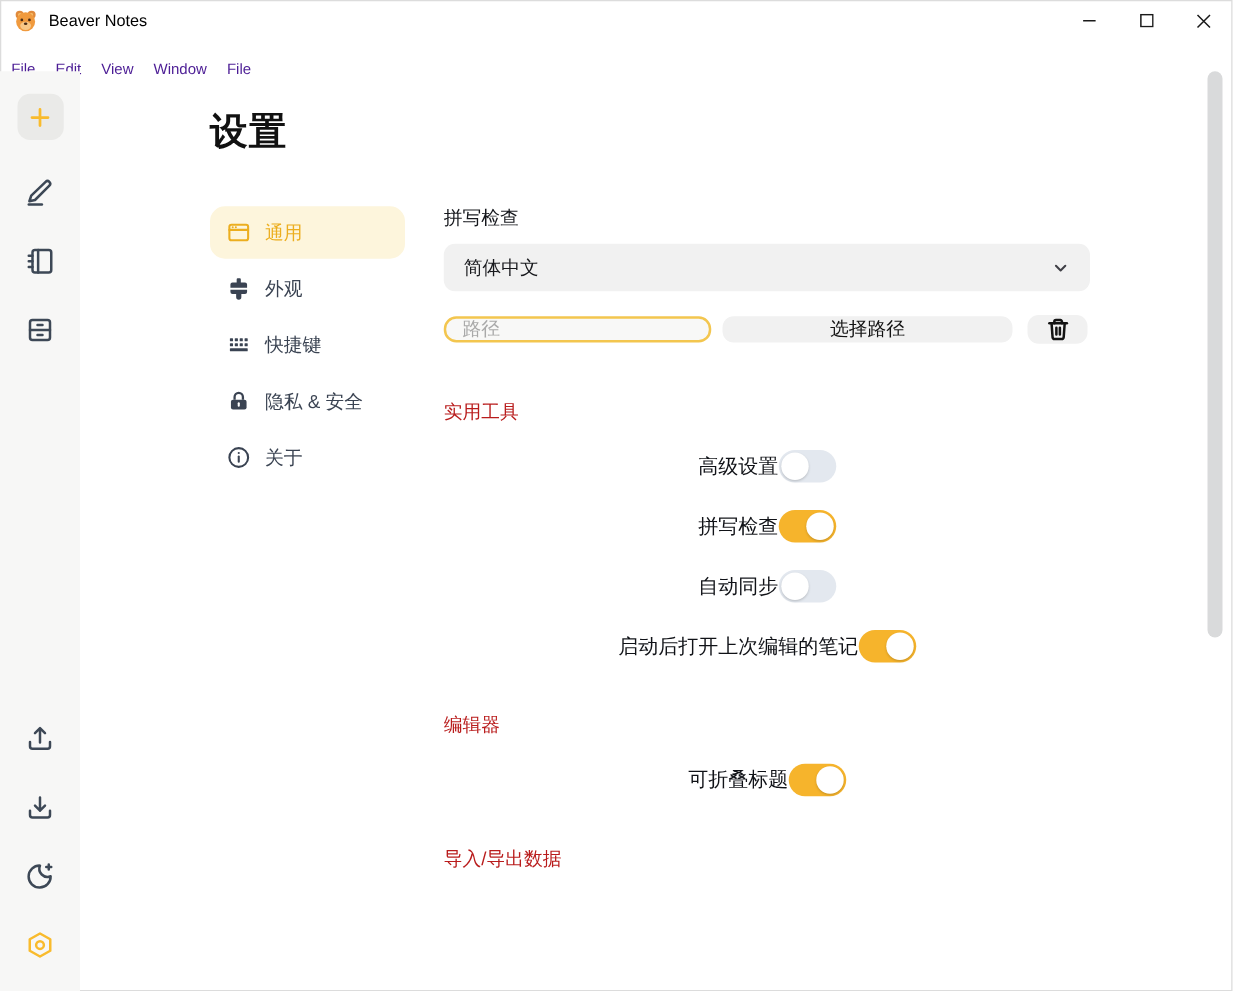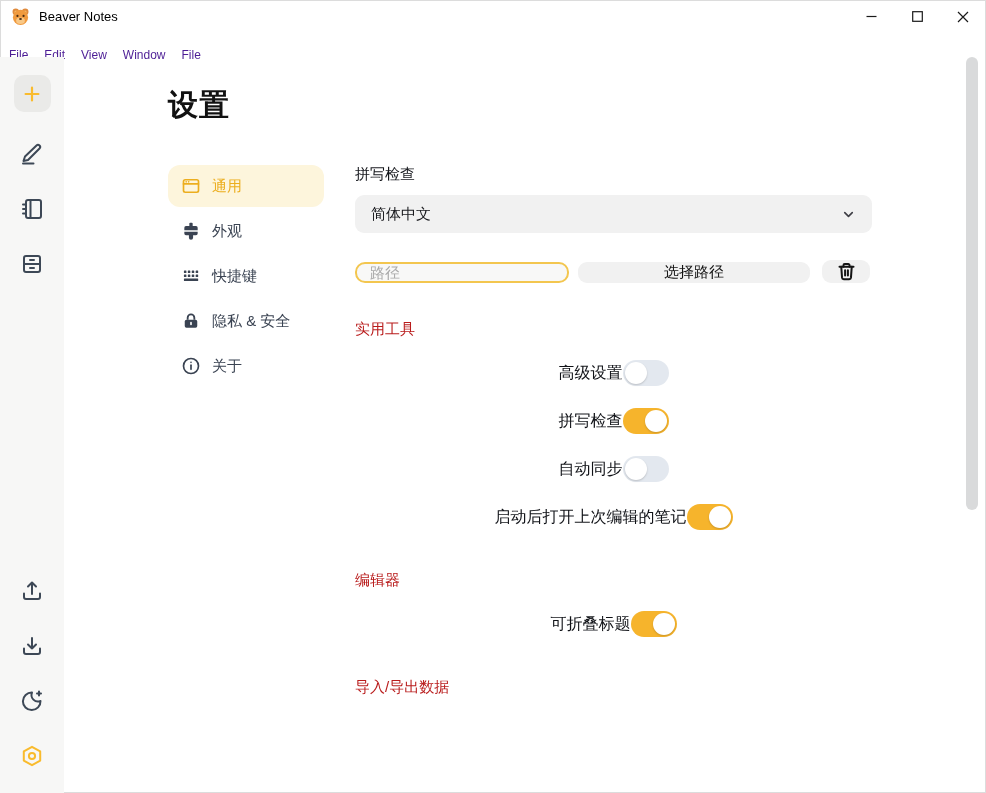--- a/index.html
+++ b/index.html
@@ -38,21 +38,21 @@
   .nav-item { height:42px; margin-bottom:3px; border-radius:12px; display:flex; align-items:center;
               padding:0 13px; gap:11px; font-size:15px; color:#3a4352; cursor:default;text-align:right; }
   .nav-item svg { width:20px; height:20px; flex-shrink:0; }
   .nav-item.on { background:#fdf5dc; color:#ecae1f; }
   .content { margin-left:31px; width:517px; }
   .label { font-size:15px; color:#15171c; }
   .select { margin-top:11px; height:38px; background:#f1f1f1; border-radius:9px; display:flex;
             align-items:center; padding:0 16px; font-size:15px; color:#17181c; }
   .select .chev { margin-left:auto; color:#3f3f46; display:flex; }
   .mt-lg { margin-top:37px; }
-  .sync-row { margin-top:11px; display:flex; align-items:flex-end; height:39px; }
+  .sync-row { margin-top:11px; display:flex; align-items:center; height:39px; }
   .path-input { width:214px; border:2px solid #f3c64f; background:#f8f8f7; border-radius:10px;
                 padding:0 13px; font-size:15px; font-family:inherit; color:#333; outline:none; }
   .path-input::placeholder { color:#a9a9a9; }
   .choose-btn { width:232px; margin-left:9px; border:none; background:#f1f1f1; border-radius:9px;
                 font-size:15px; font-family:inherit; color:#121212; }
   .trash-btn { width:48px; margin-left:12px; border:none; background:#f1f1f1; border-radius:9px;
                display:flex; align-items:center; justify-content:center; color:#141414; }
   .section-title { font-size:15px; color:#b91c1c; margin-top:37px; }
   .mt-md { margin-top:30px !important; }
   .rows { margin-top:10px; }

